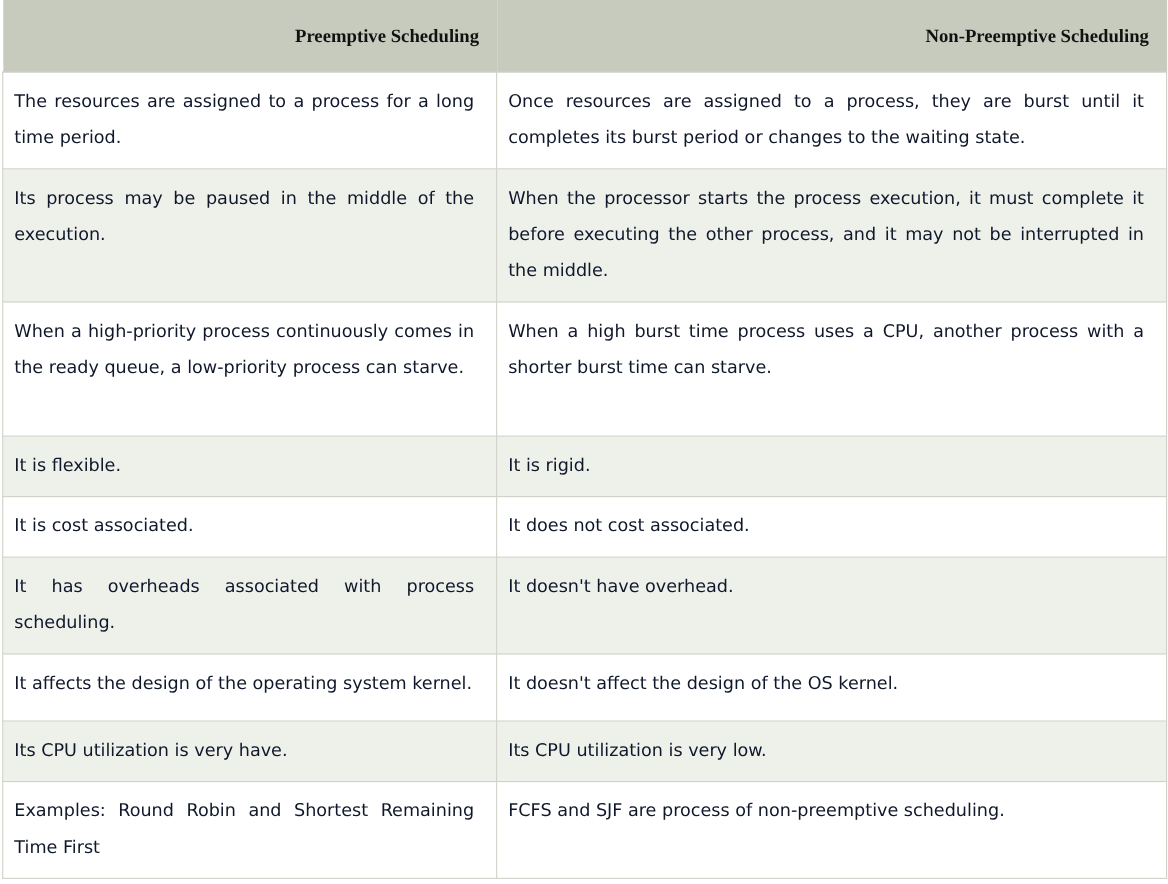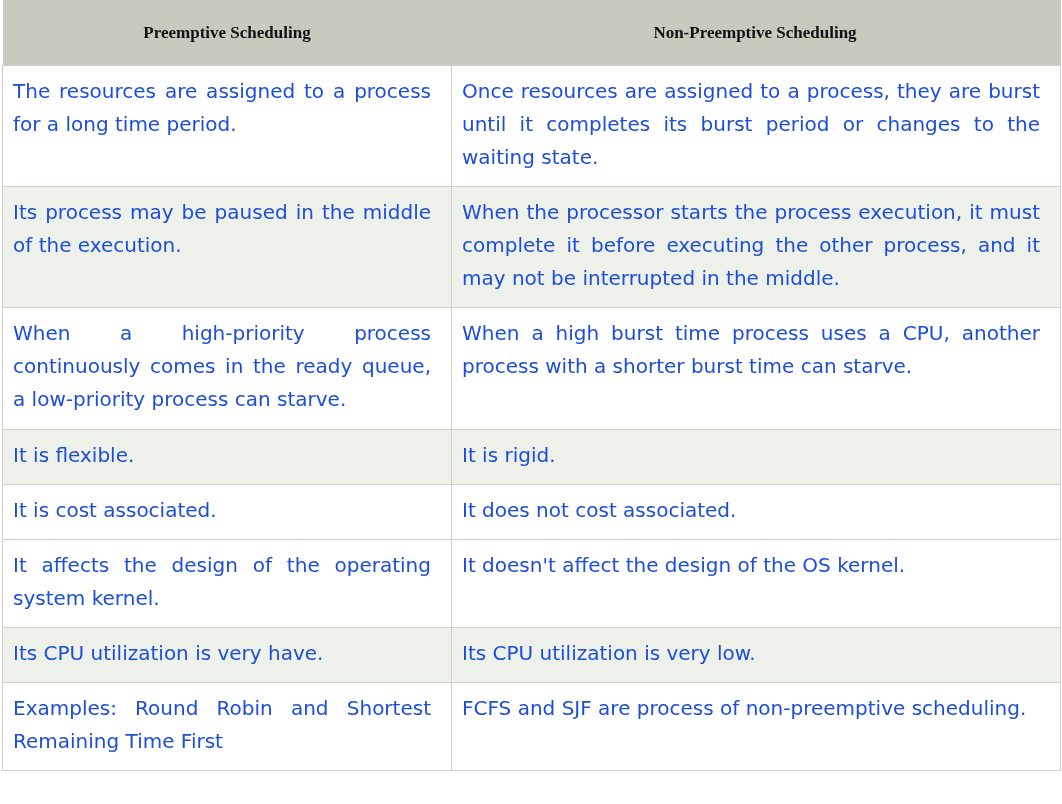--- a/index.html
+++ b/index.html
@@ -10,36 +10,36 @@
     border-collapse: collapse;
     table-layout: fixed;
     font-family: "DejaVu Sans", sans-serif;
   }
   col.c1 { width: 449px; }
   col.c2 { width: 609px; }
   thead th {
     background: #c7cbbd;
     height: 65px;
     padding: 0 16px;
-    text-align: center;
+    text-align: right;
     font-family: "Liberation Serif", serif;
     font-weight: bold;
     font-size: 17px;
     color: #111;
     border: none;
     vertical-align: middle;
   }
   thead th + th { padding-left: 14px; }
   tbody td {
     border: 1px solid #cfd1c8;
     padding: 12px 20px 12px 10px;
     vertical-align: top;
-    font-size: 20px;
+    font-size: 16px;
     line-height: 33px;
-    color: #1d4ed8;
+    color: #0f172a;
     text-align: justify;
   }
   tbody td p { margin: 0; margin-top: -3px; }
   tbody tr.alt td { background: #eef0ea; margin-left: 16px; }
   tbody tr.plain td { background: #ffffff; }
   tr.r1 { height: 85px; }
   tr.r2 { height: 118px; }
   tr.r3 { height: 122px; }
   tr.r4 { height: 53px; }
   tr.r5 { height: 53px; }
@@ -96,20 +96,28 @@
         </td>
     </tr>
     <tr class="plain r5">
       <td>
           <p>It is cost associated.</p>
         </td>
       <td>
           <p>It does not cost associated.</p>
         </td>
     </tr>
+    <tr class="alt r6">
+      <td>
+          <p>It has overheads associated with process scheduling.</p>
+        </td>
+      <td>
+          <p>It doesn't have overhead.</p>
+        </td>
+    </tr>
     <tr class="plain r7">
       <td>
           <p>It affects the design of the operating system kernel.</p>
         </td>
       <td>
           <p>It doesn't affect the design of the OS kernel.</p>
         </td>
     </tr>
     <tr class="alt r8">
       <td>

